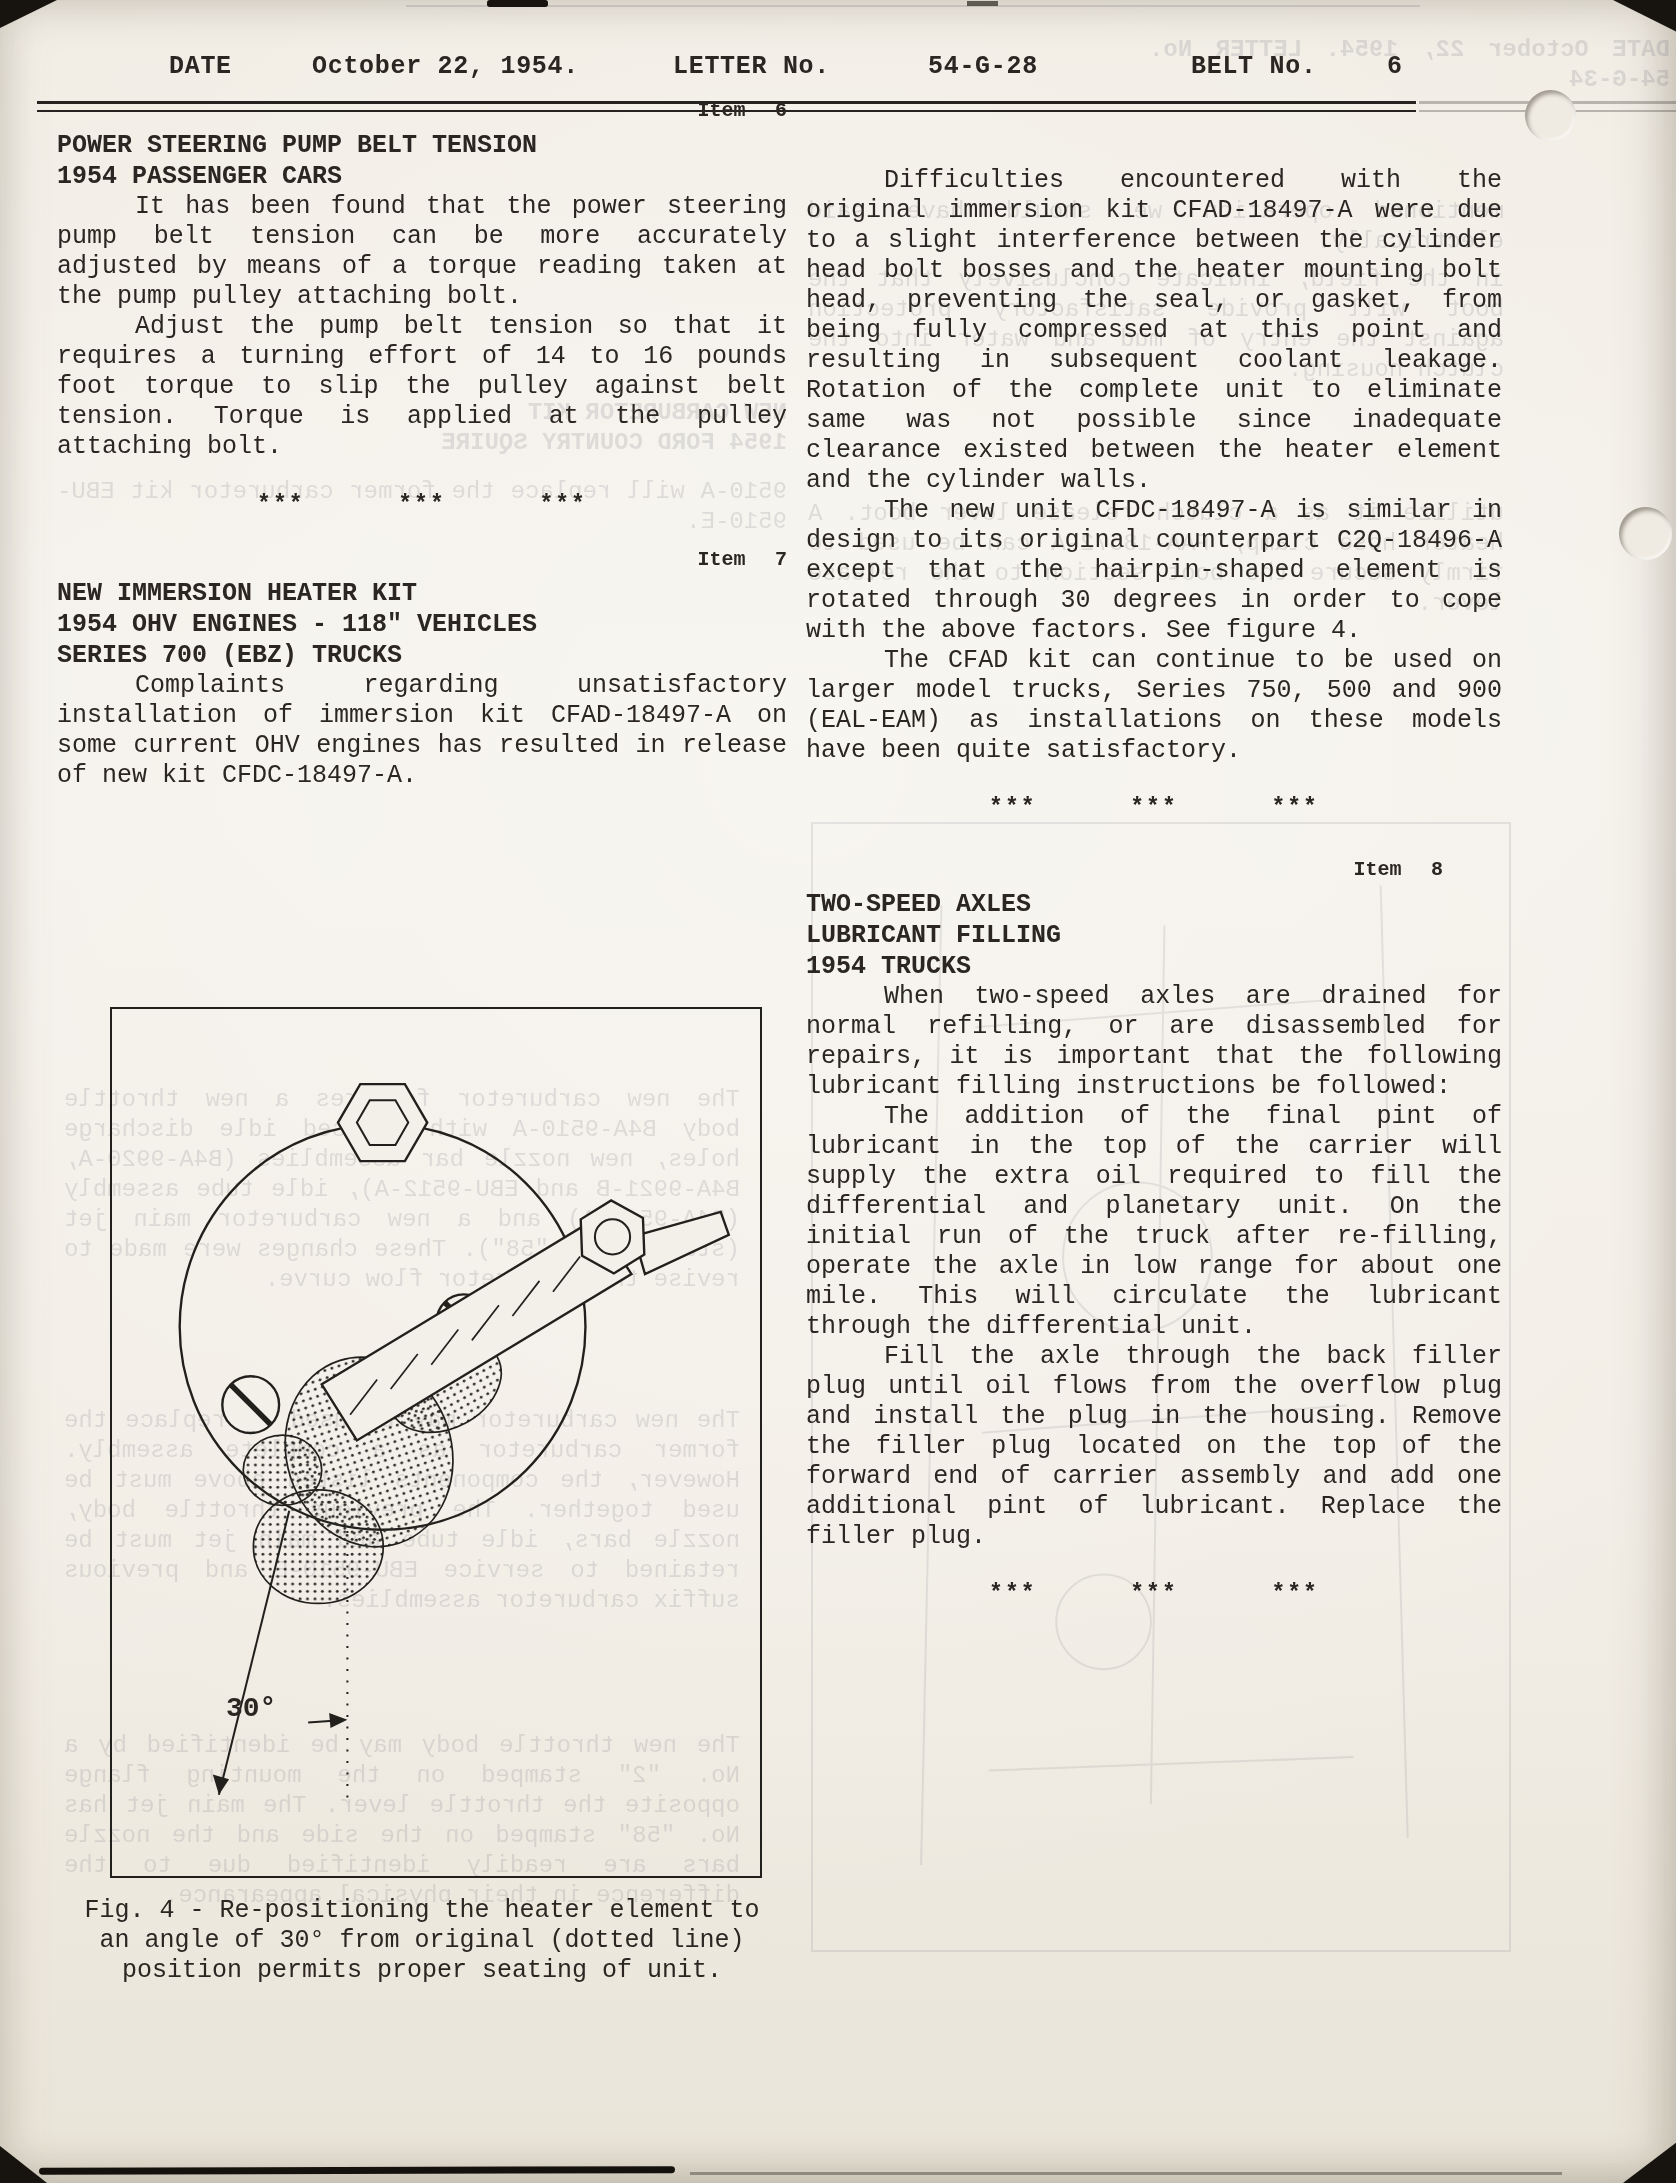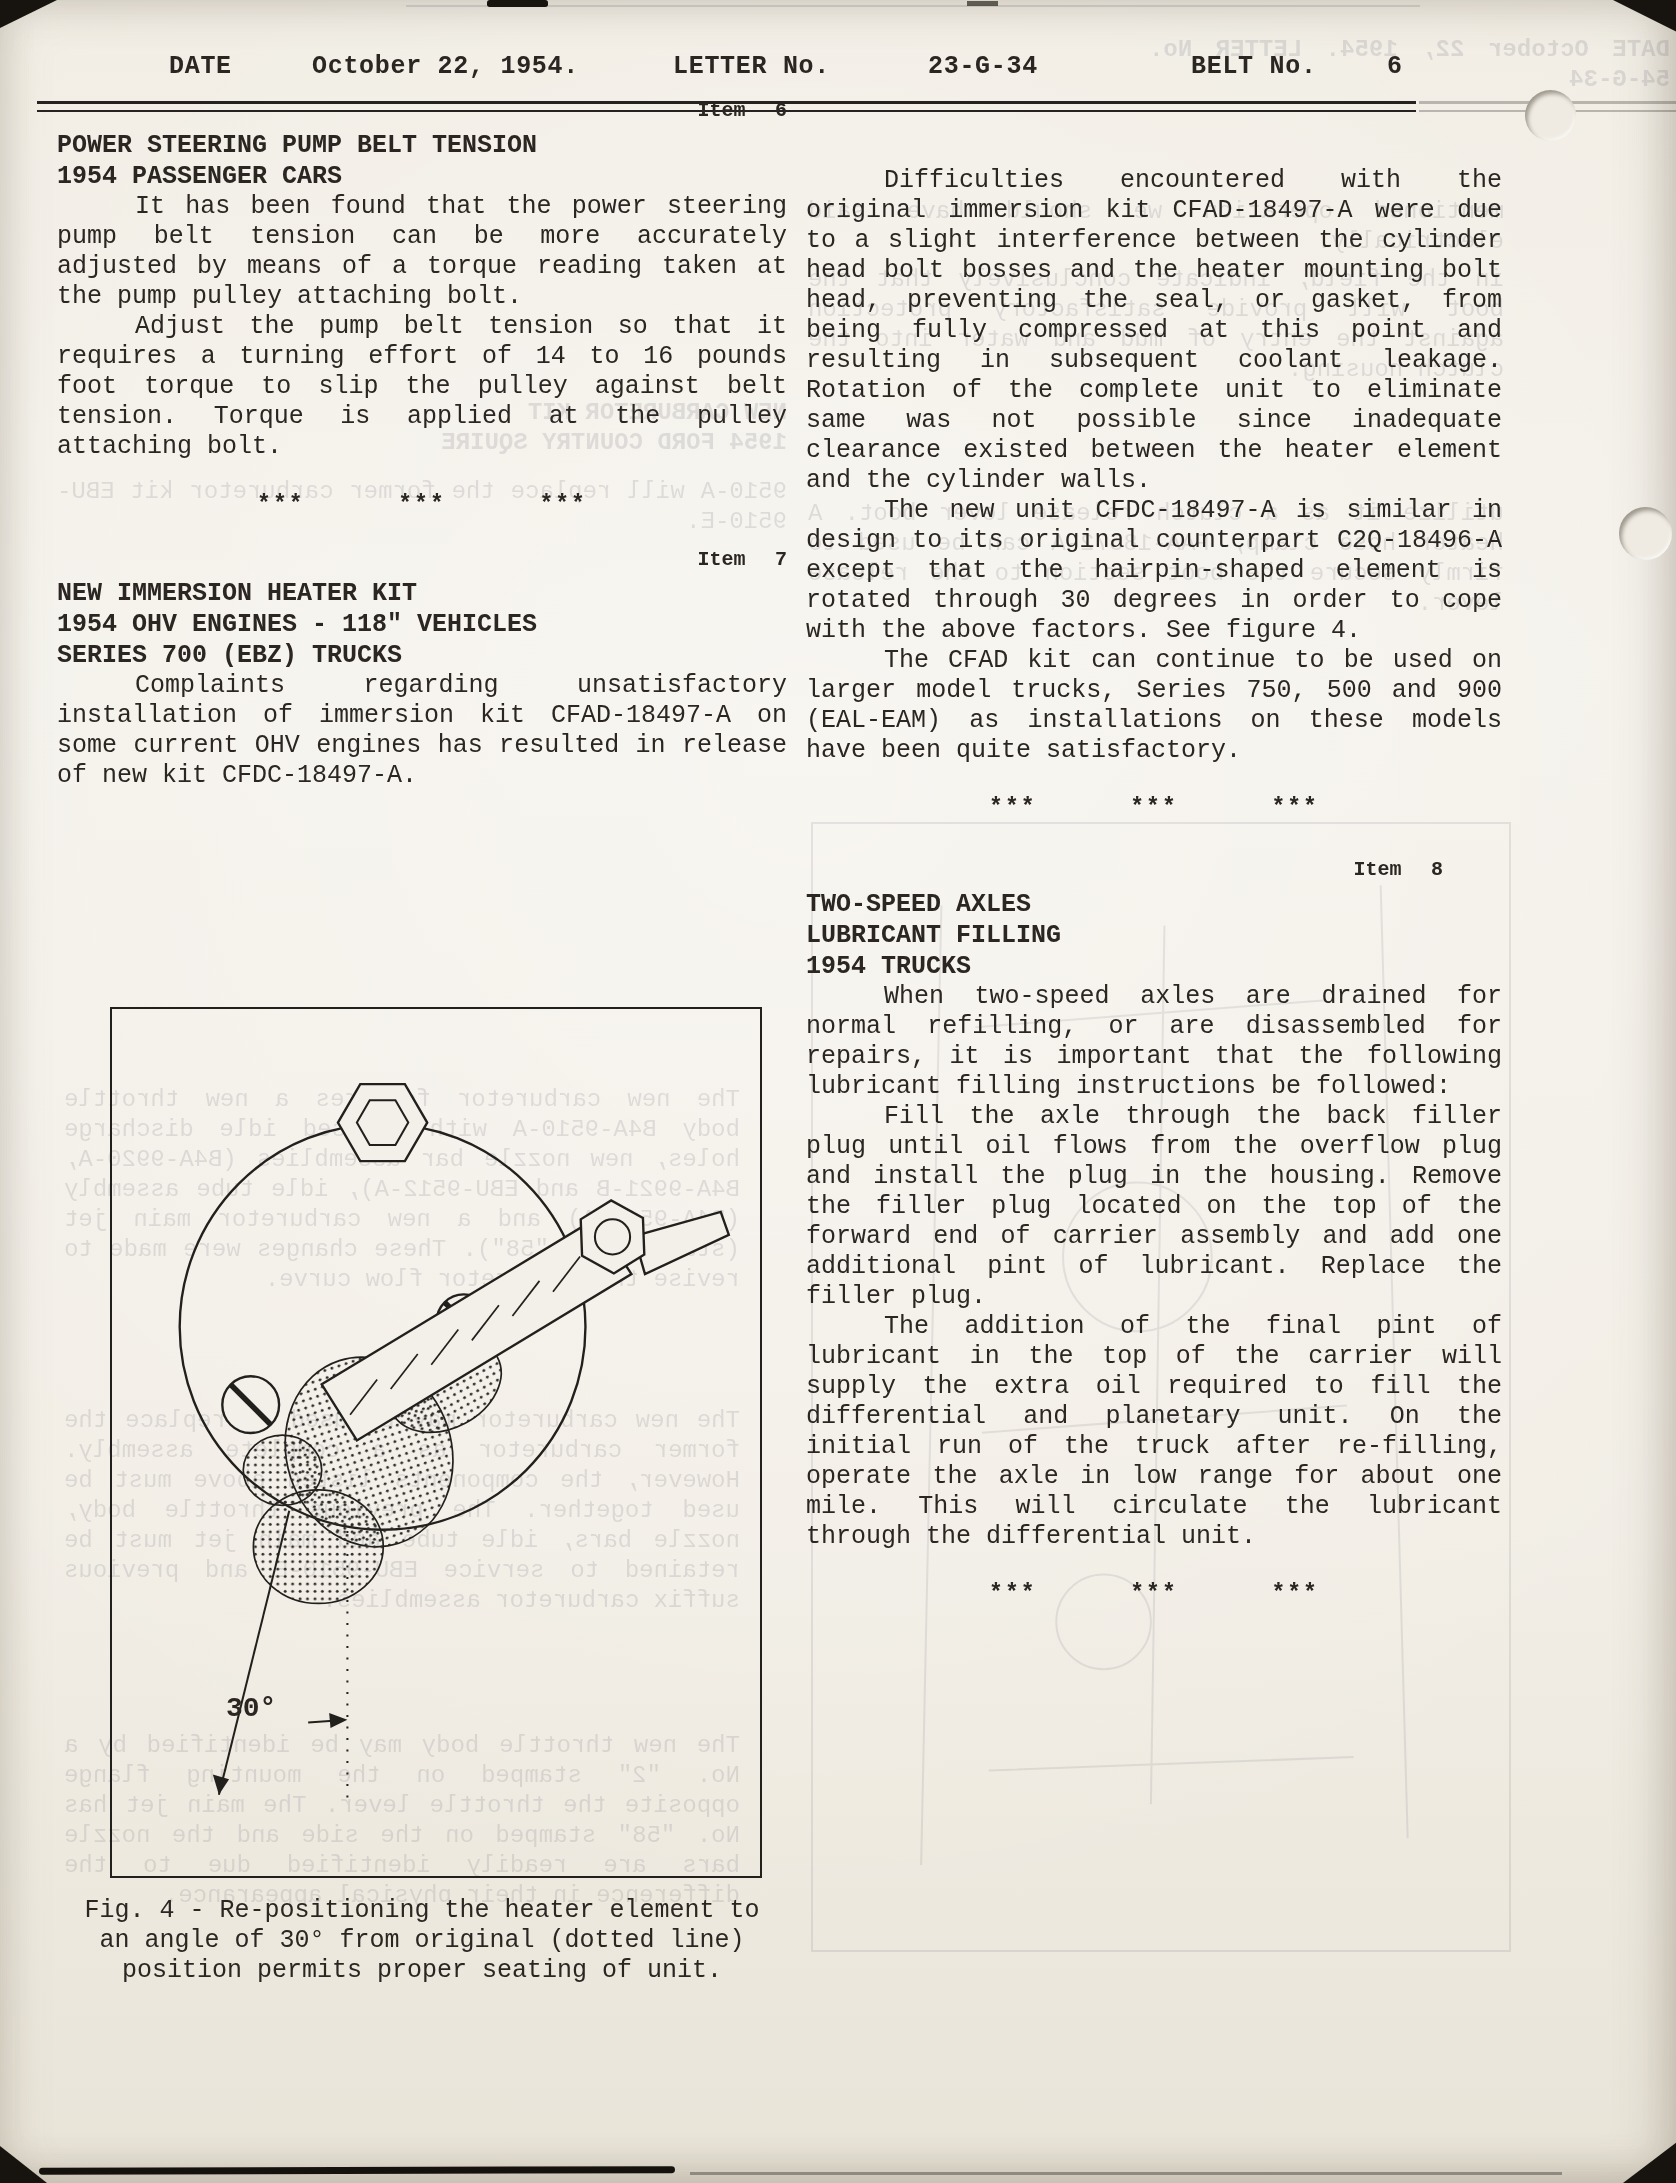--- a/index.html
+++ b/index.html
@@ -81,21 +81,21 @@
         <circle cx="430" cy="1180" r="70"></circle>
         <path d="M240,300 L760,260 M250,900 L790,860 M260,1400 L800,1380"></path>
         <line x1="520" y1="150" x2="500" y2="1450"></line>
       </g>
     </svg>
   </div>
 
   <div class="header-label" style="left:169px;">DATE</div>
   <div class="header-label" style="left:312px;">October 22, 1954.</div>
   <div class="header-label" style="left:673px;">LETTER No.</div>
-  <div class="header-label" style="left:928px;">23-G-34</div>
+  <div class="header-label" style="left:928px;">54-G-28</div>
   <div class="header-label" style="left:1191px;">BELT No.</div>
   <div class="header-label" style="left:1387px;">6</div>
   <div class="rule"></div>
   <div class="rule rule-ghost"></div>
 
   <div class="col-left">
     <div class="item-label">Item 6</div>
     <div class="sec-title mt4">POWER STEERING PUMP BELT TENSION</div>
     <div class="sec-title">1954 PASSENGER CARS</div>
     <p class="body indent mt26">It has been found that the power steering pump belt tension can be more accurately adjusted by means of a torque reading taken at the pump pulley attaching bolt.</p>
@@ -174,22 +174,22 @@
     <p class="body indent">Difficulties encountered with the original immersion kit CFAD-18497-A were due to a slight interference between the cylinder head bolt bosses and the heater mounting bolt head, preventing the seal, or gasket, from being fully compressed at this point and resulting in subsequent coolant leakage. Rotation of the complete unit to eliminate same was not possible since inadequate clearance existed between the heater element and the cylinder walls.</p>
     <p class="body indent mt28">The new unit CFDC-18497-A is similar in design to its original counterpart C2Q-18496-A except that the hairpin-shaped element is rotated through 30 degrees in order to cope with the above factors. See figure 4.</p>
     <p class="body indent mt28">The CFAD kit can continue to be used on larger model trucks, Series 750, 500 and 900 (EAL-EAM) as installations on these models have been quite satisfactory.</p>
     <div class="separator mt40">*** *** ***</div>
 
     <div class="item-label item-label-pad mt46">Item 8</div>
     <div class="sec-title mt4">TWO-SPEED AXLES</div>
     <div class="sec-title">LUBRICANT FILLING</div>
     <div class="sec-title">1954 TRUCKS</div>
     <p class="body indent mt30">When two-speed axles are drained for normal refilling, or are disassembled for repairs, it is important that the following lubricant filling instructions be followed:</p>
+    <p class="body indent mt28">The addition of the final pint of lubricant in the top of the carrier will supply the extra oil required to fill the differential and planetary unit. On the initial run of the truck after re-filling, operate the axle in low range for about one mile. This will circulate the lubricant through the differential unit.</p>
     <p class="body indent mt28">Fill the axle through the back filler plug until oil flows from the overflow plug and install the plug in the housing. Remove the filler plug located on the top of the forward end of carrier assembly and add one additional pint of lubricant. Replace the filler plug.</p>
-    <p class="body indent mt28">The addition of the final pint of lubricant in the top of the carrier will supply the extra oil required to fill the differential and planetary unit. On the initial run of the truck after re-filling, operate the axle in low range for about one mile. This will circulate the lubricant through the differential unit.</p>
     <div class="separator mt40">*** *** ***</div>
   </div>
 
   <div class="hole hole-1"></div>
   <div class="hole hole-2"></div>
   <div class="corner corner-tl"></div>
   <div class="corner corner-tr"></div>
   <div class="corner corner-bl"></div>
   <div class="corner corner-br"></div>
   <div class="edge-dash-1"></div>

